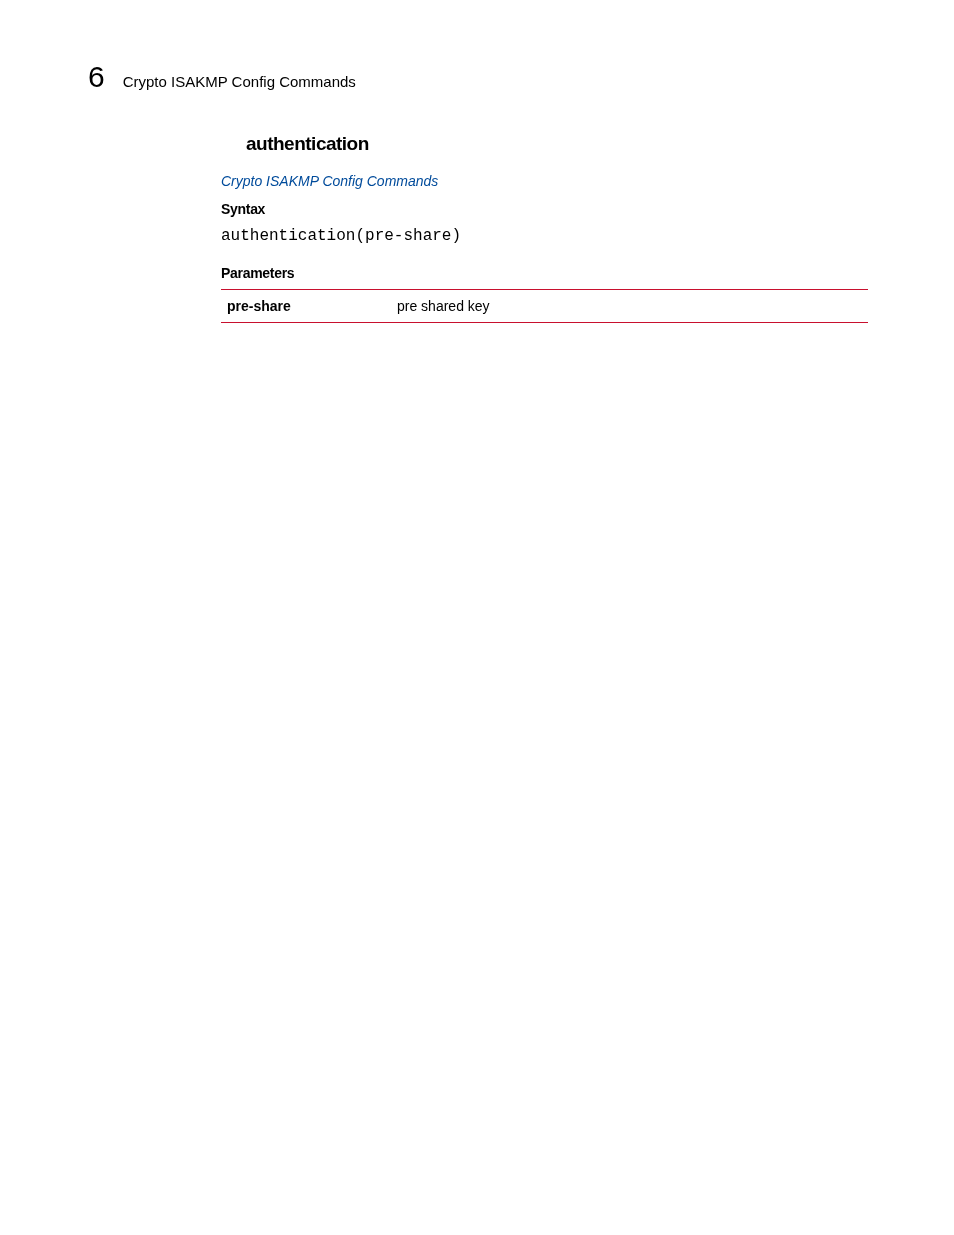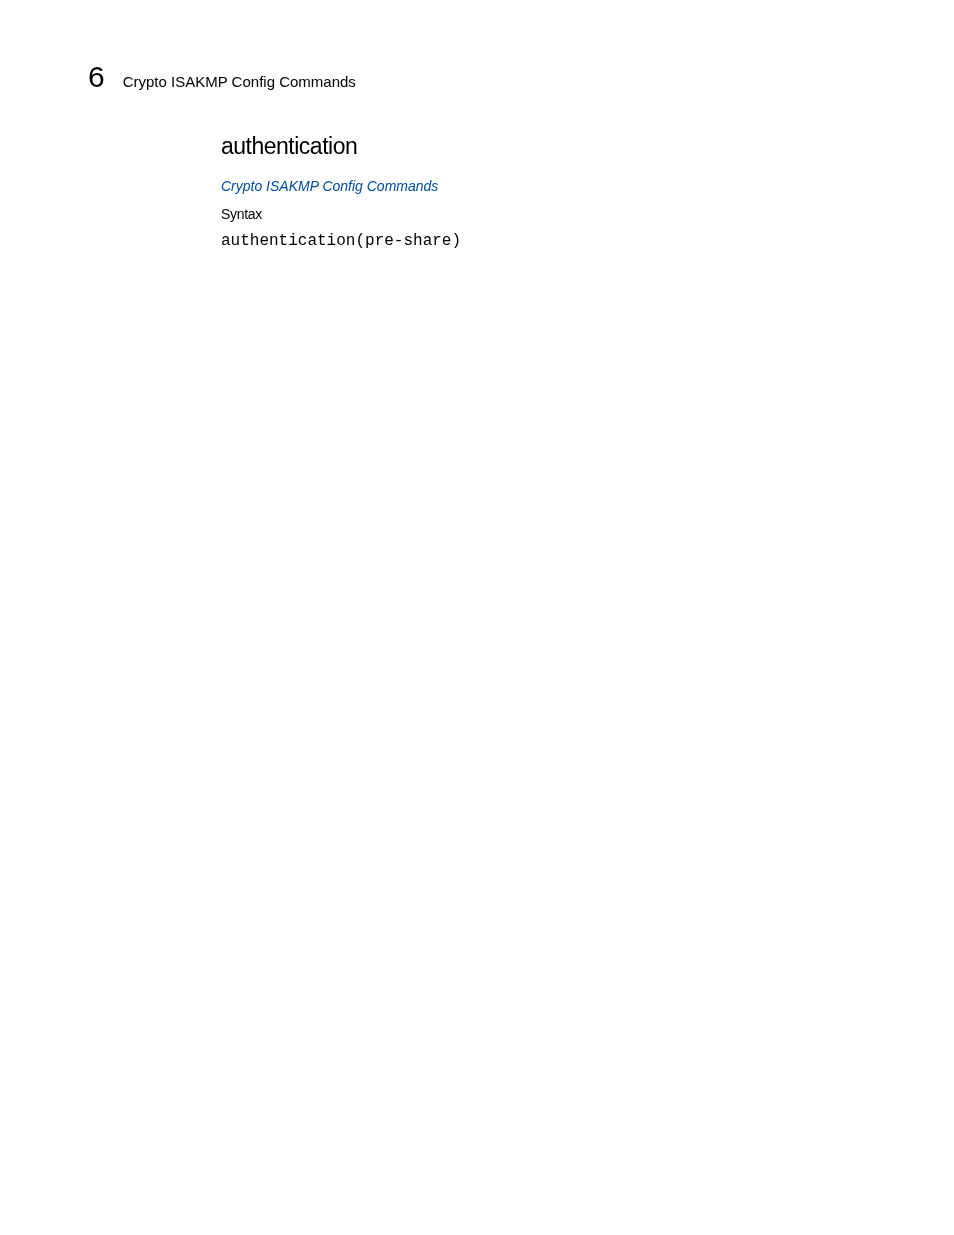--- a/index.html
+++ b/index.html
@@ -32,45 +32,46 @@
       font-size: 15px;
       font-weight: normal;
     }
     .content {
       position: absolute;
       top: 133px;
       left: 221px;
       right: 86px;
     }
     .main-heading {
-      font-size: 23px;
-      font-weight: normal;
+      font-size: 19px;
+      font-weight: bold;
       font-family: Arial, Helvetica, sans-serif;
       margin-bottom: 18px;
       letter-spacing: -0.5px;
+      margin-left: 25px;
     }
     .link {
       color: #004B9B;
       font-style: italic;
       font-size: 14px;
       margin-bottom: 12px;
       display: block;
     }
     .intro-text {
       font-size: 14px;
       margin-bottom: 20px;
       line-height: 1.4;
     }
     .mono-bold {
       font-family: "Courier New", monospace;
       font-weight: bold;
       font-size: 13px;
     }
     .subheading {
-      font-weight: normal;
+      font-weight: bold;
       font-size: 14px;
       margin-bottom: 8px;
       font-family: Arial, Helvetica, sans-serif;
       letter-spacing: -0.3px;
     }
     .syntax-section {
       margin-bottom: 18px;
     }
     .code-text {
       font-family: "Courier New", monospace;
@@ -125,14 +126,25 @@
   <h1 class="main-heading">authentication</h1>
 
   <a class="link">Crypto ISAKMP Config Commands</a>
 
 
   <div class="syntax-section">
     <div class="subheading">Syntax</div>
     <div class="code-text">authentication(pre-share)</div>
   </div>
 
+  <div class="parameters-section">
+    <div class="subheading">Parameters</div>
+    <table class="params-table">
+      <tbody>
+          <tr class="top-border bottom-border">
+        <td class="param-name">pre-share</td>
+        <td>pre shared key</td>
+      </tr>
+    </tbody>
+      </table>
+  </div>
 
 </div>
 
 </body></html>

